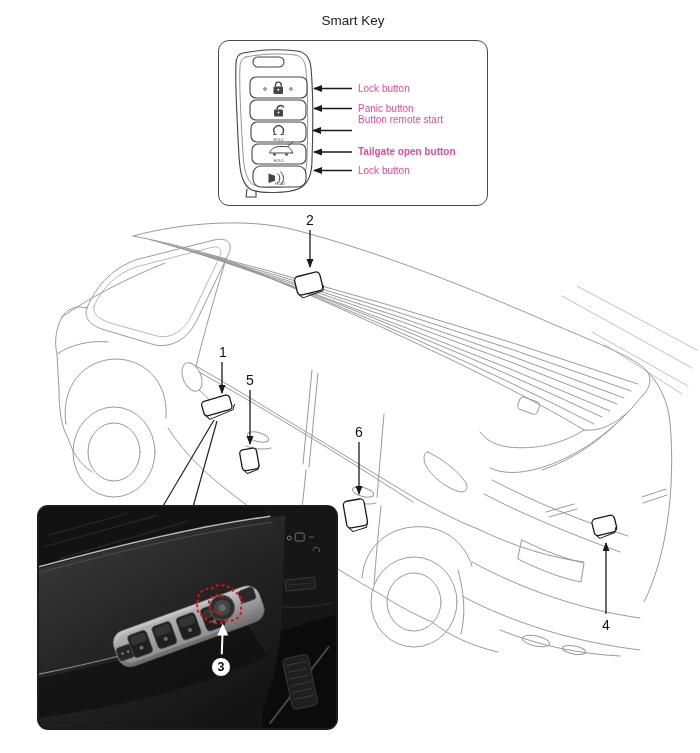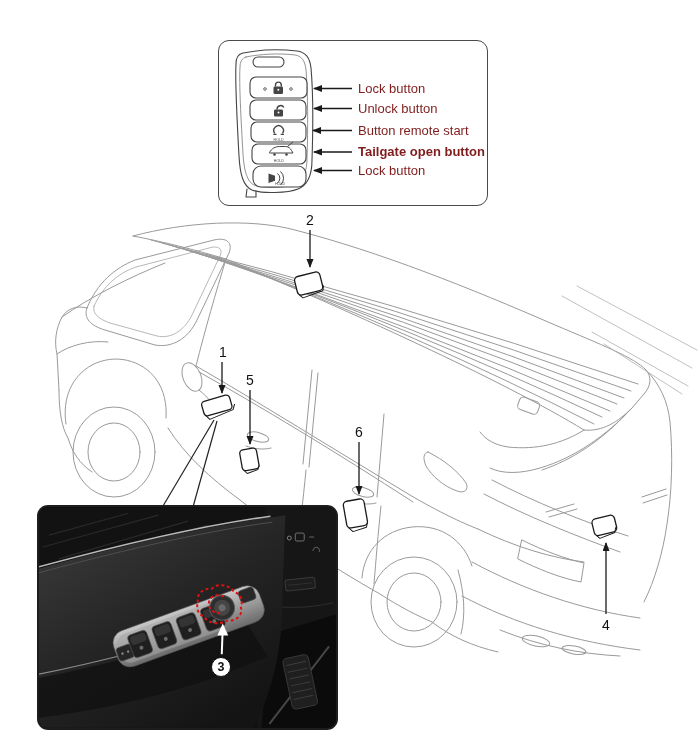--- a/index.html
+++ b/index.html
@@ -1,35 +1,36 @@
 <!DOCTYPE html>
 <html><head>
 <meta charset="utf-8">
 <style>
   html,body{margin:0;padding:0;background:#fff;}
   #canvas{position:relative;width:700px;height:753px;background:#fff;overflow:hidden;
           font-family:"Liberation Sans", sans-serif;color:#1a1a1a;}
   .abs{position:absolute;}
   #sk-title{left:218px;top:13px;width:270px;text-align:center;font-size:13.5px;color:#222;}
   #sk-box{left:218px;top:40px;width:268px;height:164px;border:1.5px solid #4a4a4a;border-radius:11px;}
-  .sk-label{left:358px;height:16px;font-size:13px;line-height:16px;color:#7f1d1d;white-space:nowrap;}
+  .sk-label{left:358px;height:16px;font-size:10px;line-height:16px;color:#ec4899;white-space:nowrap;}
   .callout-num{width:16px;text-align:center;font-size:14px;line-height:16px;color:#111;}
   #callout3{left:211px;top:657px;width:20px;height:20px;border:1.6px solid #111;border-radius:50%;
             background:#fff;font-size:12.5px;font-weight:bold;text-align:center;line-height:19px;
             color:#111;box-sizing:border-box;z-index:6;}
   #inset{left:37px;top:505px;width:301px;height:225px;border:2.2px solid #1d1d1d;border-radius:11px;
          box-sizing:border-box;background:#0a0a0a;overflow:hidden;z-index:4;}
   #inset svg{display:block;}
   svg text{font-family:"Liberation Sans", sans-serif;}
 </style>
 </head>
 <body>
 
 <div id="canvas">
 
+  <div class="abs" id="sk-title">Smart Key</div>
   <div class="abs" id="sk-box"></div>
 
   <svg class="abs" style="left:0;top:0;z-index:2;" width="700" height="753" viewBox="0 0 700 753">
     <defs>
       <marker id="ah" markerWidth="10" markerHeight="8" refX="8" refY="3.5" orient="auto" markerUnits="userSpaceOnUse">
         <path d="M0,0 L9,3.5 L0,7 Z" fill="#1a1a1a"></path>
       </marker>
     </defs>
 
     <g stroke="#444" fill="none" stroke-width="1.1" stroke-linejoin="round" stroke-linecap="round">
@@ -181,22 +182,22 @@
     <g stroke="#1a1a1a" stroke-width="1.3">
       <line x1="310" y1="230" x2="310" y2="267" marker-end="url(#ah)"></line>
       <line x1="222" y1="362" x2="222" y2="393" marker-end="url(#ah)"></line>
       <line x1="250" y1="390" x2="250" y2="444" marker-end="url(#ah)"></line>
       <line x1="359" y1="442" x2="359" y2="494" marker-end="url(#ah)"></line>
       <line x1="606" y1="614" x2="606" y2="543" marker-end="url(#ah)"></line>
     </g>
   </svg>
 
   <span class="abs sk-label" style="top:81px;">Lock button</span>
-  <span class="abs sk-label" style="top:101px;">Unlock button</span>
-  <span class="abs sk-label" style="top:123px;text-align:right;">Button remote start</span>
+  <span class="abs sk-label" style="top:101px;">Panic button</span>
+  <span class="abs sk-label" style="top:112px;text-align:right;">Button remote start</span>
   <span class="abs sk-label" style="top:144px;font-weight:bold;">Tailgate open button</span>
   <span class="abs sk-label" style="top:163px;">Lock button</span>
 
   <span class="abs callout-num" style="left:215px;top:344px;">1</span>
   <span class="abs callout-num" style="left:302px;top:212px;">2</span>
   <span class="abs callout-num" style="left:598px;top:617px;">4</span>
   <span class="abs callout-num" style="left:242px;top:372px;">5</span>
   <span class="abs callout-num" style="left:351px;top:424px;">6</span>
 
   <div class="abs" id="inset">

